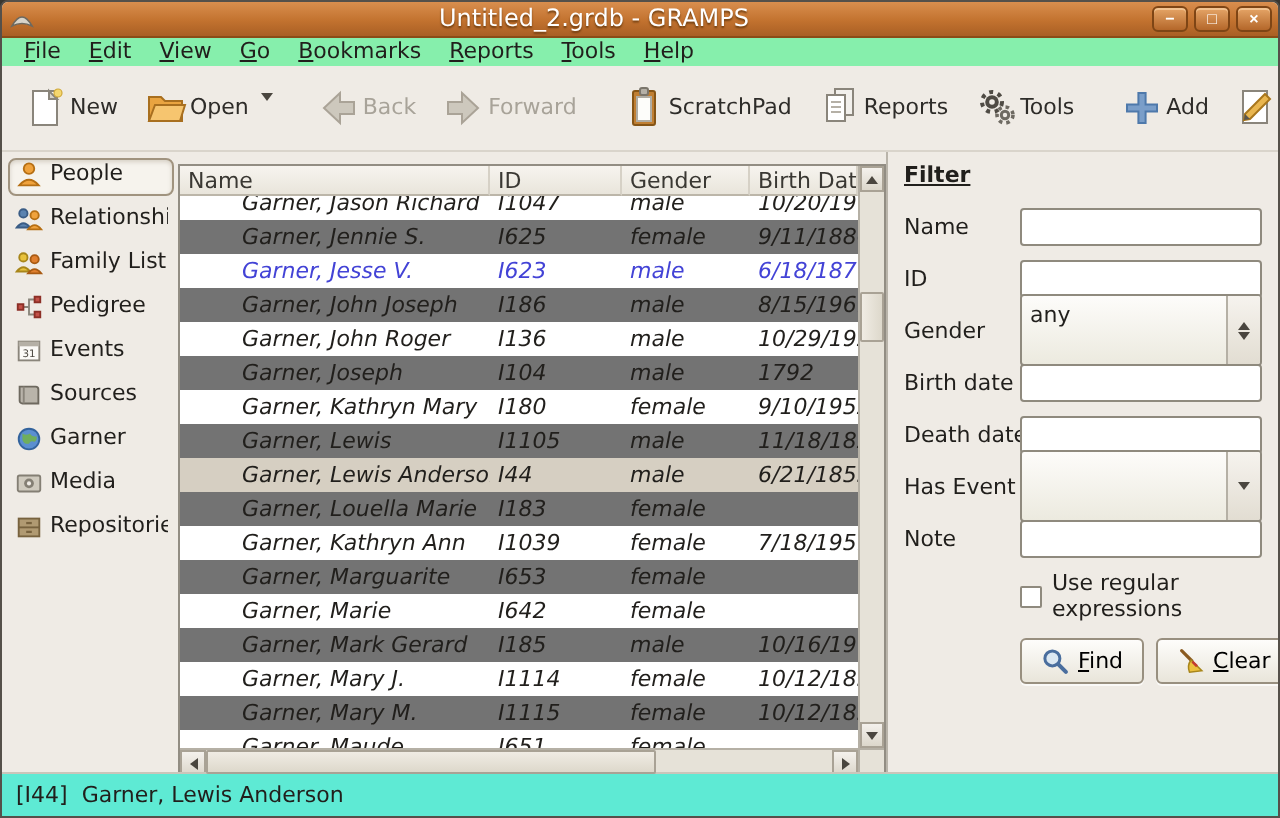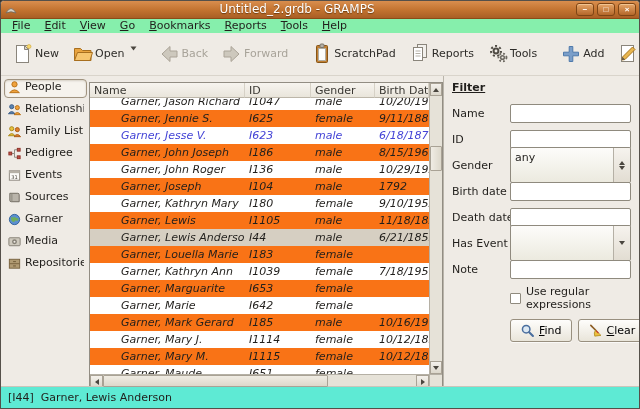--- a/index.html
+++ b/index.html
@@ -67,21 +67,21 @@
   .th {
     padding: 1px 4px; color: #3a3833; background: linear-gradient(180deg,#f7f4ef,#e9e5db);
     border-right: 1px solid #d6d1c6; border-bottom: 1px solid #bcb6a9;
     white-space: nowrap; overflow: hidden; flex-shrink: 0;
   }
   .col-name  { width: 155px; } .col-id { width: 66px; } .col-gender { width: 64px; }
   .col-birth { width: auto; flex: 1; }
   .tbody { grid-column: 1; grid-row: 2; overflow: hidden; font-style: italic; }
   .tr { display: flex; height: 17px; align-items: center; }
   .tr:first-child { margin-top: -5px; }
-  .tr.even { background: #f97316; }
+  .tr.even { background: #737373; }
   .tr.link .td { color: var(--link-blue, #4343d6); }
   .tr.selected { background: var(--selection, #d6cfc2); }
   .td { padding: 0 4px; white-space: nowrap; overflow: hidden; flex-shrink: 0; }
   .td.col-name { padding-left: 31px; }
   
   .vscroll { grid-column: 2; grid-row: 1 / span 2; background: #e6e2d8; border-left: 1px solid #b5b0a5; display: flex; flex-direction: column; }
   .hscroll { grid-column: 1; grid-row: 3; background: #e6e2d8; border-top: 1px solid #b5b0a5; display: flex; }
   .corner  { grid-column: 2; grid-row: 3; background: #e6e2d8; border-top: 1px solid #b5b0a5; border-left: 1px solid #b5b0a5; }
   .sbtn {
     flex: 0 0 13px; width: 100%; height: 13px; background: linear-gradient(180deg,#f4f1ec,#dcd7cb);

